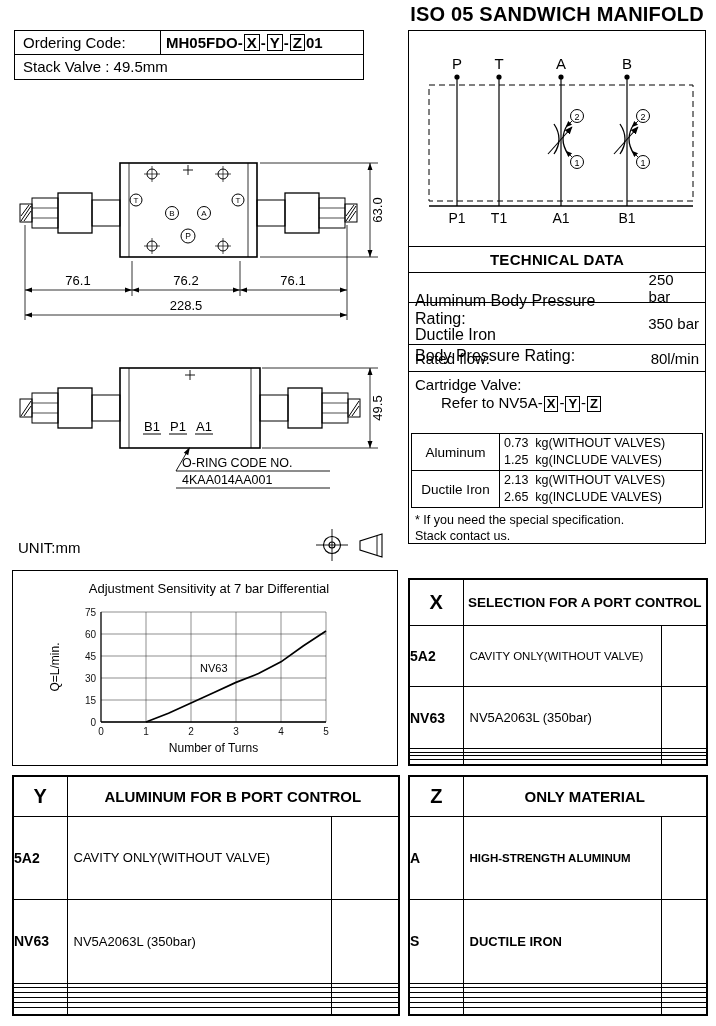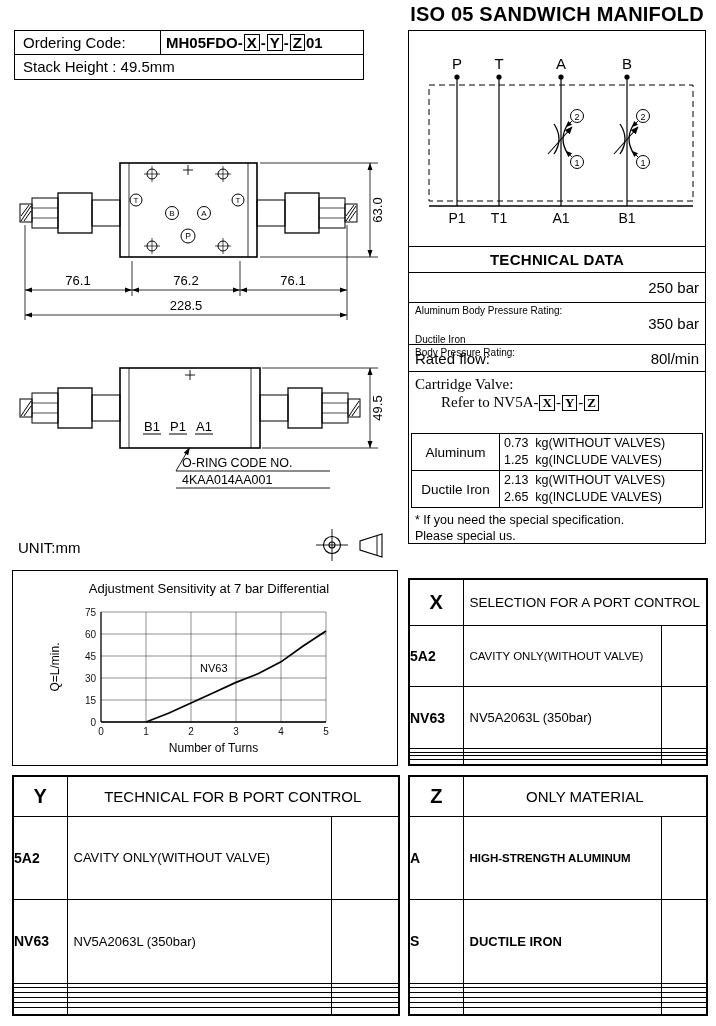--- a/index.html
+++ b/index.html
@@ -22,25 +22,25 @@
   .ord-code { flex:1; padding-left:5px; font-weight:bold; font-size:15px; display:flex; align-items:center; }
   .ord-row2 { display:flex; height:23px; align-items:center; padding-left:8px; font-size:15px; }
   .boxed { border:1px solid #000; padding:0 2px; margin:0 1px; font-weight:bold; line-height:1.05; display:inline-block; }
   .boxed-sm { border:1px solid #000; padding:0 2px; margin:0 1px; font-weight:bold; font-size:13px; line-height:1.05; display:inline-block; }
 
   
   .tech-box { left:408px; top:246px; width:298px; height:298px; font-size:15px; }
   .tech-header { height:26px; border-bottom:1.5px solid #000; display:flex; align-items:center; justify-content:center;
                  font-weight:bold; font-size:15px; letter-spacing:0.3px; }
   .tech-row { display:flex; align-items:center; justify-content:space-between; padding:0 6px; border-bottom:1px solid #000; }
-  .t13 { font-size:10px;margin-top:45px; }
+  .t13 { font-size:16px;margin-top:45px; }
   .t15 { font-size:15px; }
   .stack2 { display:flex; flex-direction:column; justify-content:center; line-height:1.3; }
   .flow-right { display:flex; align-items:center; }
-  .cart-sect { padding:4px 6px 0 6px; height:60px;font-family:Liberation Serif, serif; }
+  .cart-sect { padding:4px 6px 0 6px; height:60px; }
   .cart-line2 { padding-left:26px; margin-top:1px; }
   .cart-note { font-size:12px; margin-top:4px; }
   table.wtable { border-collapse:collapse; width:292px; margin:1px 2px; table-layout:fixed; }
   table.wtable td { border:1px solid #000; }
   .wmat { width:88px; text-align:center; font-size:13.5px; }
   .wval { padding:1px 4px; }
   .wline { display:block; font-size:12.5px; white-space:pre; line-height:1.35; }
   .tech-foot { padding:3px 6px 0 6px; font-size:12.5px; line-height:1.3; }
 
   
@@ -55,21 +55,21 @@
 
   
   table.sel { position:absolute; border-collapse:collapse; table-layout:fixed; background:#fff; border:2px solid #000; }
   table.sel th, table.sel td { border:1px solid #000; overflow:hidden; white-space:nowrap; }
   .sel-x { left:408px; top:578px; width:298px; height:188px; }
   .sel-y { left:12px;  top:775px; width:386px; height:241px; }
   .sel-z { left:408px; top:775px; width:298px; height:241px; }
   .sel-x tr.hdr { height:46px; }
   .sel-y tr.hdr, .sel-z tr.hdr { height:40px; }
   .hdr-code { font-size:20px; font-weight:bold; text-align:center; }
-  .hdr-title { font-weight:normal; text-align:center; }
+  .hdr-title { font-weight:bold; text-align:center; }
   .ht13 { font-size:13.5px; } .ht15 { font-size:15px; }
   td.code { font-weight:bold; font-size:14px; text-align:left; }
   td.desc { padding-left:6px; }
   .d11 { font-size:11.5px; } .d13 { font-size:13px; }
   .db  { font-weight:bold; }
 </style>
 </head>
 <body>
 
 <div class="page">
@@ -82,21 +82,21 @@
       <div class="ord-code">
         <span>MH05FDO-</span>
           <span class="boxed">X</span>
           <span>-</span>
           <span class="boxed">Y</span>
           <span>-</span>
           <span class="boxed">Z</span>
           <span>01</span>
       </div>
     </div>
-    <div class="ord-row2">Stack Height : 49.5mm</div>
+    <div class="ord-row2">Stack Valve : 49.5mm</div>
   </div>
 
   <div class="box" style="left:408px; top:30px; width:298px; height:226px;">
     <svg width="295" height="223" viewBox="0 0 295 223">
       <defs>
         <marker id="ah" markerWidth="8" markerHeight="8" refX="6.5" refY="3" orient="auto">
           <path d="M0,0 L7,3 L0,6 z" fill="#000"></path>
         </marker>
       </defs>
       <g stroke="#000" fill="none">
@@ -189,21 +189,21 @@
         <td class="wmat">Ductile Iron</td>
         <td class="wval">
           <span class="wline">2.13  kg(WITHOUT VALVES)</span>
           <span class="wline">2.65  kg(INCLUDE VALVES)</span>
         </td>
       </tr>
     </tbody>
       </table>
     <div class="tech-foot">
       <div>* If you need the special specification.</div>
-      <div>Please special us.</div>
+      <div>Stack contact us.</div>
     </div>
   </div>
 
   <svg class="abs" style="left:10px; top:75px;" width="392" height="490" viewBox="0 0 392 490">
 
     <g stroke="#000" fill="none">
       <rect x="110" y="88" width="137" height="94" stroke-width="1.6"></rect>
       <line x1="119" y1="88" x2="119" y2="182" stroke-width="0.8"></line>
       <line x1="238" y1="88" x2="238" y2="182" stroke-width="0.8"></line>
       <line x1="173" y1="95" x2="183" y2="95" stroke-width="0.9"></line>
@@ -448,21 +448,21 @@
 
   <table class="sel sel-y">
     <colgroup>
         <col style="width:54px">
         <col style="width:264px">
         <col style="width:68px">
       </colgroup>
     <tbody>
       <tr class="hdr">
         <th class="hdr-code">Y</th>
-        <th class="hdr-title ht15" colspan="2">TECHNICAL FOR B PORT CONTROL</th>
+        <th class="hdr-title ht15" colspan="2">ALUMINUM FOR B PORT CONTROL</th>
       </tr>
       <tr>
         <td class="code">5A2</td>
         <td class="desc d13">CAVITY ONLY(WITHOUT VALVE)</td>
         <td></td>
       </tr>
       <tr>
         <td class="code">NV63</td>
         <td class="desc d13">NV5A2063L (350bar)</td>
         <td></td>

